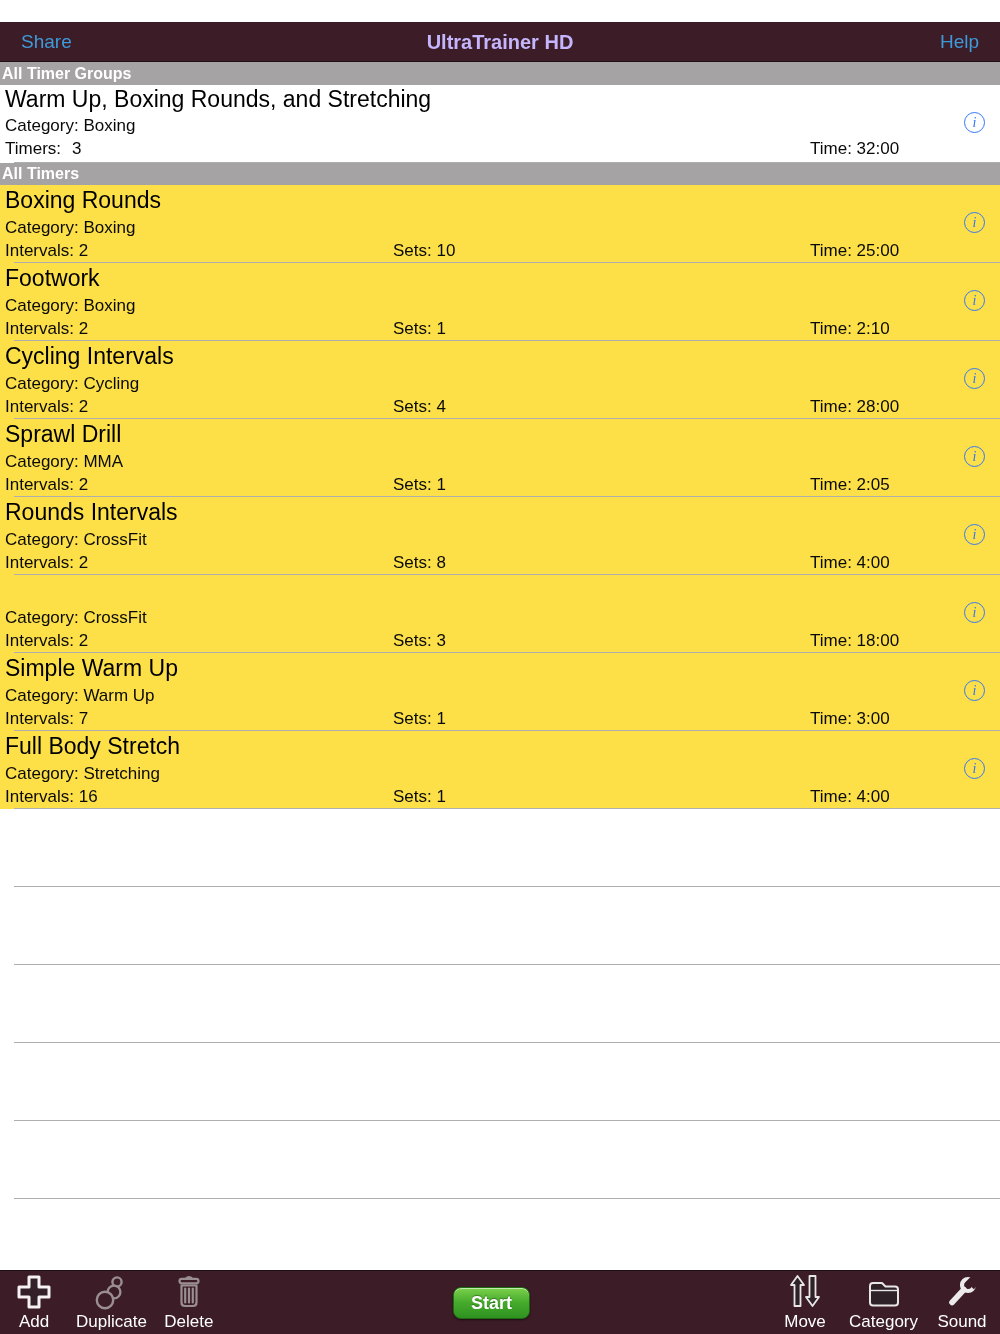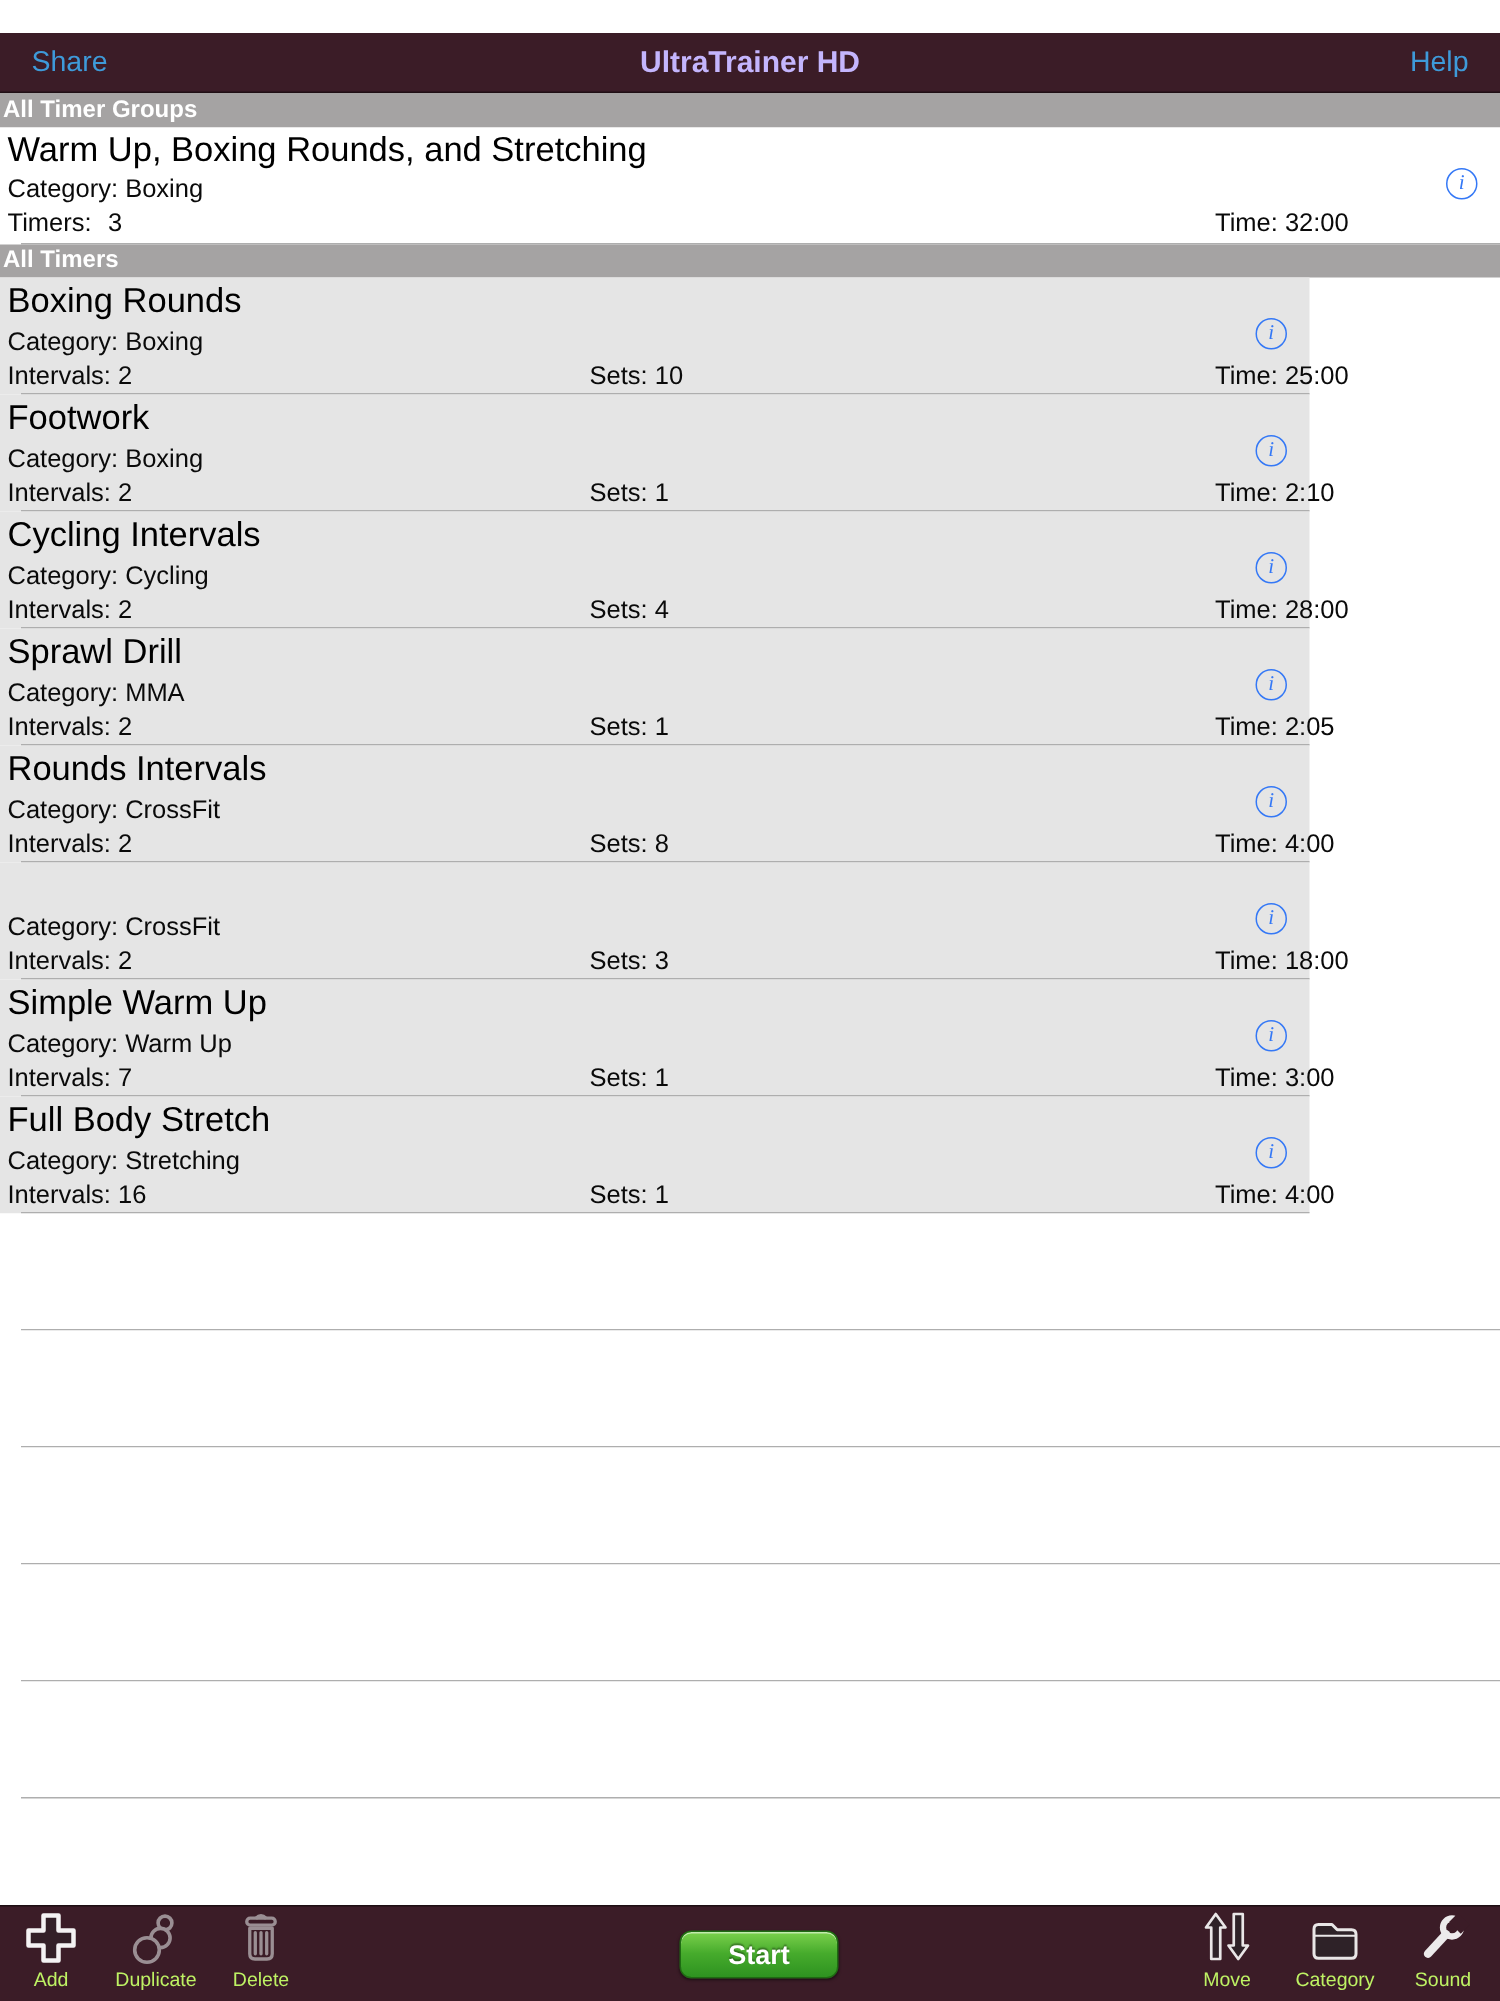--- a/index.html
+++ b/index.html
@@ -35,21 +35,21 @@
 
   
   .section-header{position:absolute;left:0;width:1000px;background:var(--header-gray);
     color:#fff;font-size:16px;font-weight:bold;display:flex;align-items:center;padding-left:2px;}
   .hdr-groups{top:62px;height:23px;}
   .hdr-timers{top:163px;height:22px;}
 
   
   .group-row{position:absolute;top:85px;left:0;width:1000px;height:78px;background:#fff;}
   .timer-list{position:absolute;top:185px;left:0;width:1000px;}
-  .row{position:relative;width:873px;height:78px;background:#e5e5e5;}
+  .row{position:relative;width:1000px;height:78px;background:#fde047;}
   .row::after,.group-sep::after,.empty-row::after{content:'';position:absolute;left:14px;right:0;bottom:0;height:1px;background:var(--sep);}
   .row-title{position:absolute;left:5px;top:2px;font-size:23px;color:#000;white-space:nowrap;}
   .row-cat{position:absolute;left:5px;top:33px;font-size:17px;color:#0a0a0a;white-space:nowrap;}
   .row-stats{position:absolute;left:0;top:56px;width:1000px;font-size:17px;color:#0a0a0a;}
   .st-intervals{position:absolute;left:5px;top:0;white-space:nowrap;}
   .st-sets{position:absolute;left:393px;top:0;white-space:nowrap;text-align:right;}
   .st-time{position:absolute;left:810px;top:0;white-space:nowrap;}
   .g-timers-label{position:absolute;left:5px;top:0;}
   .g-timers-value{position:absolute;left:72px;top:0;}
   .info-btn{position:absolute;right:15px;top:27px;width:21px;height:21px;border:1.5px solid var(--info-blue);
@@ -59,22 +59,22 @@
   .empty-row{position:relative;width:1000px;height:78px;background:#fff;}
 
   
   .toolbar{position:absolute;left:0;top:1270px;width:1000px;height:64px;background:var(--chrome);
     border-top:1px solid rgba(0,0,0,.5);}
   .tb-group{position:absolute;top:0;height:64px;display:flex;align-items:flex-start;}
   .tb-left{left:6px;gap:14px;}
   .tb-right{right:10px;gap:16px;}
   .tb-btn{display:flex;flex-direction:column;align-items:center;padding-top:3px;cursor:pointer;min-width:56px;}
   .tb-btn svg{display:block;}
-  .tb-label{color:#bef264;font-size:13px;margin-top:1px;white-space:nowrap;}
-  .start-btn{position:absolute;left:453px;top:16px;width:106px;height:32px;border-radius:8px;
+  .tb-label{color:#ffffff;font-size:17px;margin-top:1px;white-space:nowrap;}
+  .start-btn{position:absolute;left:453px;top:16px;width:77px;height:32px;border-radius:8px;
     background:linear-gradient(#7BD14C,#46AB2C 48%,#2E9220);
     border:1px solid #1E6B12;box-shadow:inset 0 1px 0 rgba(255,255,255,.55),0 1px 2px rgba(0,0,0,.5);
     color:#fff;font-size:18px;font-weight:bold;display:flex;align-items:center;justify-content:center;
     text-shadow:0 -1px 1px rgba(0,0,0,.35);cursor:pointer;}
 </style>
 </head>
 <body>
 
 <div class="screen">
 

